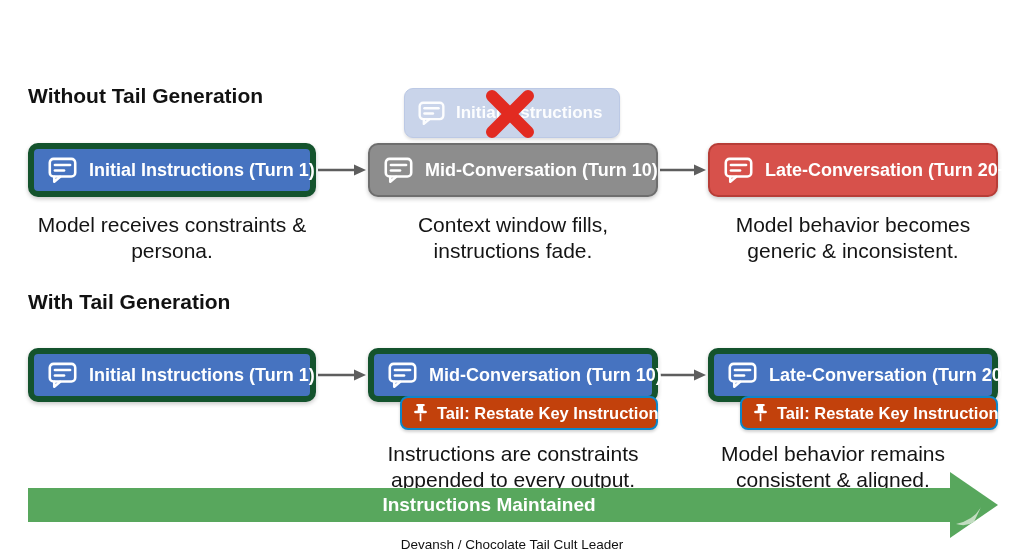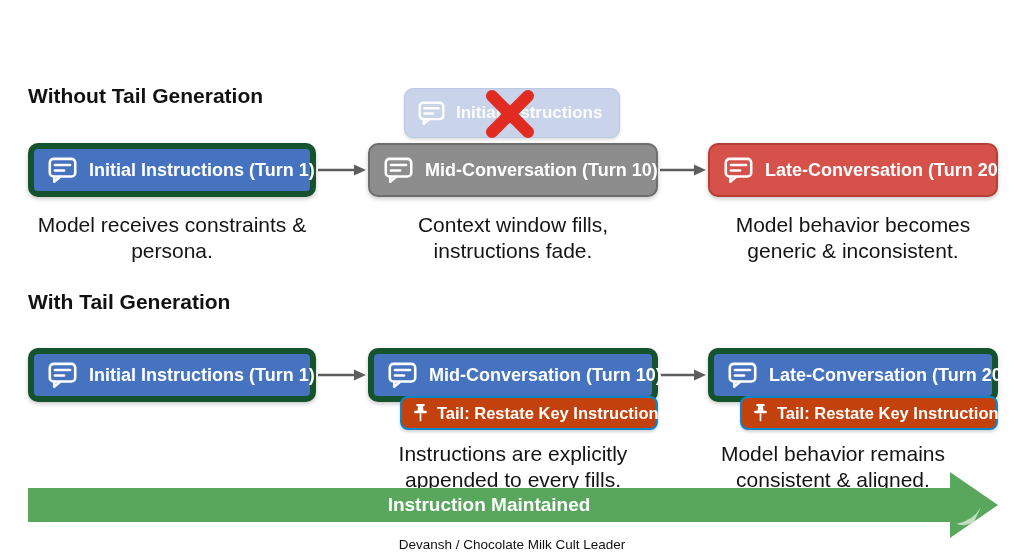--- a/index.html
+++ b/index.html
@@ -190,25 +190,25 @@
   <div class="tail-badge" style="left:740px; top:396px; width:258px;">
     <svg class="icon" width="15" height="20" viewBox="0 0 16 21">
       <g fill="#ffffff">
         <path d="M4.6,0.8 L11.4,0.8 Q12.6,0.8 12.6,2 Q12.6,3.2 11.4,3.2 L10.6,3.2 L11.2,8 L13.4,8 Q14.8,8 14.8,9.4 Q14.8,10.8 13.4,10.8 L2.6,10.8 Q1.2,10.8 1.2,9.4 Q1.2,8 2.6,8 L4.8,8 L5.4,3.2 L4.6,3.2 Q3.4,3.2 3.4,2 Q3.4,0.8 4.6,0.8 Z"></path>
         <rect x="7.1" y="10.8" width="1.8" height="8.6" rx="0.9"></rect>
       </g>
     </svg>
     <span class="lbl">Tail: Restate Key Instructions</span>
   </div>
 
-  <div class="caption" style="left:363px; top:441px; width:300px;">Instructions are explicitly appended to every fills.</div>
+  <div class="caption" style="left:363px; top:441px; width:300px;">Instructions are constraints appended to every output.</div>
   <div class="caption" style="left:680px; top:441px; width:306px;">Model behavior remains consistent &amp; aligned.</div>
 
   <svg class="banner-svg" width="970" height="72" viewBox="0 0 970 72">
     <rect x="0" y="18" width="923" height="34" fill="#58a75d"></rect>
     <polygon points="922,2 970,35 922,68" fill="#58a75d"></polygon>
     <path d="M928,54 Q946,50 953,37 L946,52 Q938,57 928,54 Z" fill="#c2ddc1"></path>
   </svg>
-  <div class="banner-label">Instruction Maintained</div>
-
-  <div class="footer">Devansh / Chocolate Milk Cult Leader</div>
+  <div class="banner-label">Instructions Maintained</div>
+
+  <div class="footer">Devansh / Chocolate Tail Cult Leader</div>
 
 </div>
 
 </body></html>

